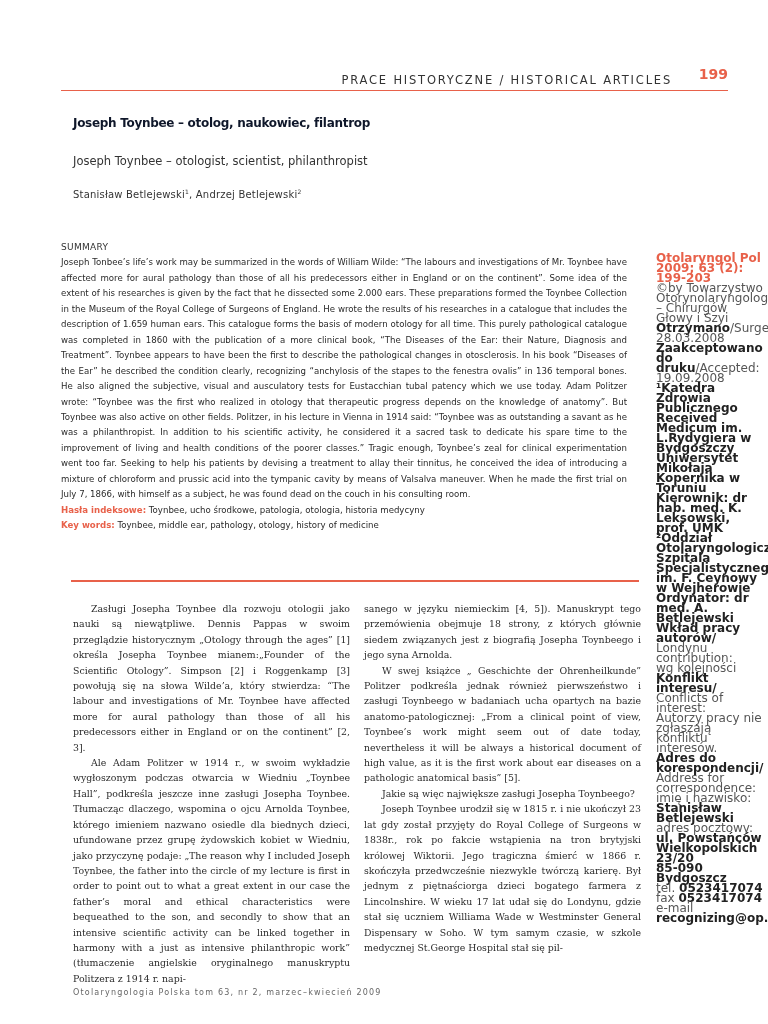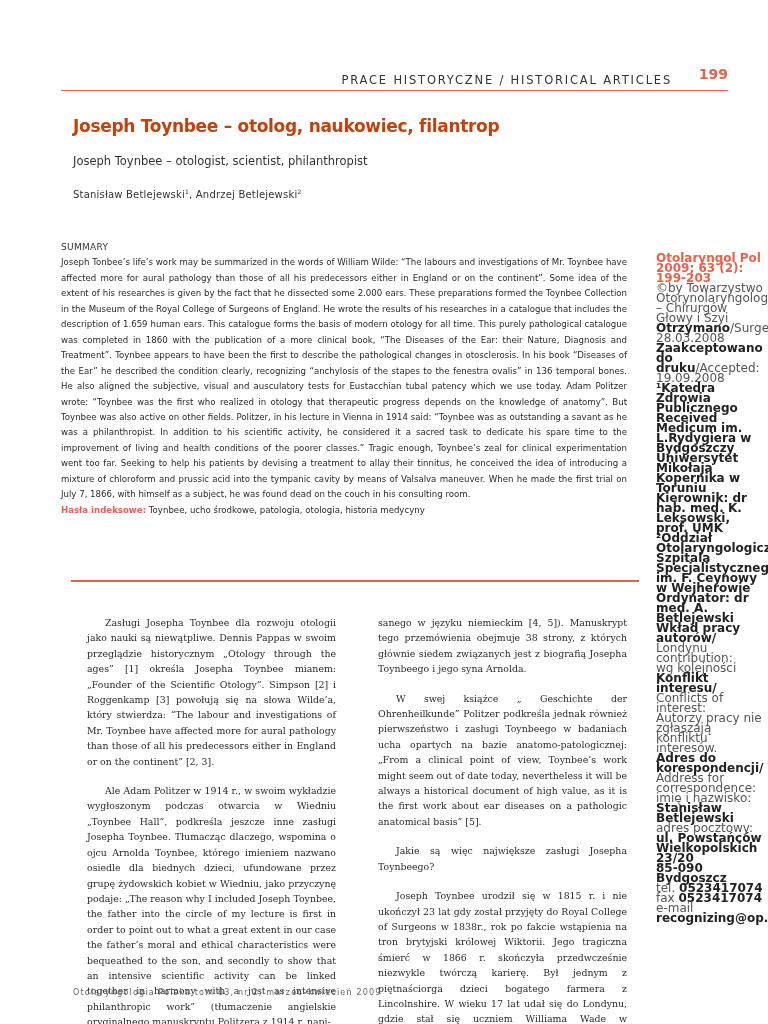--- a/index.html
+++ b/index.html
@@ -2,40 +2,40 @@
 <html><head>
 <meta charset="utf-8">
 <style>
   html, body { margin: 0; padding: 0; background: #ffffff; }
   body { width: 768px; height: 1024px; position: relative; overflow: hidden; color: #222; }
 
   #running-head { position: absolute; left: 61px; top: 66px; width: 667px; height: 24px; border-bottom: 1.5px solid #e8614a; }
   #running-head .section { position: absolute; right: 56px; top: 7px; font-family: "DejaVu Sans", sans-serif; font-size: 11.5px; letter-spacing: 1.8px; color: #333; }
   #running-head .page-num { position: absolute; right: 0; top: 0px; font-family: "DejaVu Sans", sans-serif; font-size: 14px; font-weight: bold; color: #e8614a; }
 
-  #title { position: absolute; left: 73px; top: 116px; font-family: "DejaVu Sans", sans-serif; font-size: 17px; font-weight: bold; color: #c2410c; letter-spacing: -0.3px; }
+  #title { position: absolute; left: 73px; top: 116px; font-family: "DejaVu Sans", sans-serif; font-size: 12px; font-weight: bold; color: #0f172a; letter-spacing: -0.3px; }
   #subtitle { position: absolute; left: 73px; top: 154px; font-family: "DejaVu Sans", sans-serif; font-size: 11.5px; color: #333; }
   #authors { position: absolute; left: 73px; top: 188px; font-family: "DejaVu Sans", sans-serif; font-size: 10px; color: #333; letter-spacing: 0.2px; }
   #authors sup { font-size: 6px; }
 
   #summary { position: absolute; left: 61px; top: 240px; width: 566px; font-family: "DejaVu Sans", sans-serif; font-size: 8.6px; line-height: 15.45px; color: #2a2a2a; }
   #summary .heading { font-size: 9px; letter-spacing: 0.3px; color: #333; }
   #summary .body { text-align: justify; }
   #summary .kw-label { color: #e8614a; font-weight: bold; }
 
   #summary-rule { position: absolute; left: 71px; top: 580px; width: 568px; height: 2px; background: #e8614a; }
 
   #sidebar { position: absolute; left: 656px; top: 253px; width: 108px; font-family: "DejaVu Sans", sans-serif; font-size: 12px; line-height: 10px; color: #555; }
   #sidebar .cite { color: #e8614a; font-weight: bold; }
   #sidebar b { color: #222; }
 
   .col { position: absolute; top: 601px; width: 277px; font-family: "DejaVu Serif", serif; font-size: 9.4px; line-height: 15.4px; color: #2a2a2a; text-align: justify; }
   #col-left { left: 73px; }
   #col-right { left: 364px; }
-  .col p { margin: 14px; }
+  .col p { margin: 0; }
   .col p.indent { text-indent: 18px; }
 
   #footer { position: absolute; left: 73px; top: 988px; font-family: "DejaVu Sans", sans-serif; font-size: 8px; letter-spacing: 1.2px; color: #666; }
 </style>
 </head>
 <body>
 
 <div id="running-head">
   <span class="section">PRACE HISTORYCZNE / HISTORICAL ARTICLES</span>
   <span class="page-num">199</span>
@@ -44,20 +44,21 @@
 <div id="title">Joseph Toynbee – otolog, naukowiec, filantrop</div>
 <div id="subtitle">Joseph Toynbee – otologist, scientist, philanthropist</div>
 <div id="authors">
   <span>Stanisław Betlejewski</span><sup>1</sup><span>, </span><span>Andrzej Betlejewski</span><sup>2</sup>
 </div>
 
 <div id="summary">
   <div class="heading">SUMMARY</div>
   <div class="body">Joseph Tonbee’s life’s work may be summarized in the words of William Wilde: “The labours and investigations of Mr. Toynbee have affected more for aural pathology than those of all his predecessors either in England or on the continent”. Some idea of the extent of his researches is given by the fact that he dissected some 2.000 ears. These preparations formed the Toynbee Collection in the Museum of the Royal College of Surgeons of England. He wrote the results of his researches in a catalogue that includes the description of 1.659 human ears. This catalogue forms the basis of modern otology for all time. This purely pathological catalogue was completed in 1860 with the publication of a more clinical book, “The Diseases of the Ear: their Nature, Diagnosis and Treatment”. Toynbee appears to have been the first to describe the pathological changes in otosclerosis. In his book “Diseases of the Ear” he described the condition clearly, recognizing “anchylosis of the stapes to the fenestra ovalis” in 136 temporal bones. He also aligned the subjective, visual and ausculatory tests for Eustacchian tubal patency which we use today. Adam Politzer wrote: “Toynbee was the first who realized in otology that therapeutic progress depends on the knowledge of anatomy”. But Toynbee was also active on other fields. Politzer, in his lecture in Vienna in 1914 said: “Toynbee was as outstanding a savant as he was a philanthropist. In addition to his scientific activity, he considered it a sacred task to dedicate his spare time to the improvement of living and health conditions of the poorer classes.” Tragic enough, Toynbee’s zeal for clinical experimentation went too far. Seeking to help his patients by devising a treatment to allay their tinnitus, he conceived the idea of introducing a mixture of chloroform and prussic acid into the tympanic cavity by means of Valsalva maneuver. When he made the first trial on July 7, 1866, with himself as a subject, he was found dead on the couch in his consulting room.</div>
   <div><span class="kw-label">Hasła indeksowe:</span><span> Toynbee, ucho środkowe, patologia, otologia, historia medycyny</span></div>
+  <div><span class="kw-label">Key words:</span><span> Toynbee, middle ear, pathology, otology, history of medicine</span></div>
 </div>
 
 <div id="summary-rule"></div>
 
 <div id="sidebar">
   <div class="cite">Otolaryngol Pol 2009; 63 (2): 199-203</div>
   <div>©by Towarzystwo Otorynolaryngologów – Chirurgów Głowy i Szyi</div>
   <div><b>Otrzymano</b><span>/Surgeons:</span></div>
   <div>28.03.2008</div>
   <div><b>Zaakceptowano do druku</b><span>/Accepted:</span></div>
@@ -81,19 +82,19 @@
   <div><span>fax </span><b>0523417074</b></div>
   <div><span>e-mail </span><b>recognizing@op.pl</b></div>
 </div>
 
 <div id="col-left" class="col">
   <p class="indent">Zasługi Josepha Toynbee dla rozwoju otologii jako nauki są niewątpliwe. Dennis Pappas w swoim przeglądzie historycznym „Otology through the ages” [1] określa Josepha Toynbee mianem:„Founder of the Scientific Otology”. Simpson [2] i Roggenkamp [3] powołują się na słowa Wilde’a, który stwierdza: “The labour and investigations of Mr. Toynbee have affected more for aural pathology than those of all his predecessors either in England or on the continent” [2, 3].</p>
   <p class="indent">Ale Adam Politzer w 1914 r., w swoim wykładzie wygłoszonym podczas otwarcia w Wiedniu „Toynbee Hall”, podkreśla jeszcze inne zasługi Josepha Toynbee. Tłumacząc dlaczego, wspomina o ojcu Arnolda Toynbee, którego imieniem nazwano osiedle dla biednych dzieci, ufundowane przez grupę żydowskich kobiet w Wiedniu, jako przyczynę podaje: „The reason why I included Joseph Toynbee, the father into the circle of my lecture is first in order to point out to what a great extent in our case the father’s moral and ethical characteristics were bequeathed to the son, and secondly to show that an intensive scientific activity can be linked together in harmony with a just as intensive philanthropic work” (tłumaczenie angielskie oryginalnego manuskryptu Politzera z 1914 r. napi-</p>
 </div>
 
 <div id="col-right" class="col">
-  <p>sanego w języku niemieckim [4, 5]). Manuskrypt tego przemówienia obejmuje 38 strony, z których głównie siedem związanych jest z biografią Josepha Toynbeego i jego syna Arnolda.</p>
+  <p>sanego w języku niemieckim [4, 5]). Manuskrypt tego przemówienia obejmuje 18 strony, z których głównie siedem związanych jest z biografią Josepha Toynbeego i jego syna Arnolda.</p>
   <p class="indent">W swej książce „ Geschichte der Ohrenheilkunde” Politzer podkreśla jednak również pierwszeństwo i zasługi Toynbeego w badaniach ucha opartych na bazie anatomo-patologicznej: „From a clinical point of view, Toynbee’s work might seem out of date today, nevertheless it will be always a historical document of high value, as it is the first work about ear diseases on a pathologic anatomical basis” [5].</p>
   <p class="indent">Jakie są więc największe zasługi Josepha Toynbeego?</p>
   <p class="indent">Joseph Toynbee urodził się w 1815 r. i nie ukończył 23 lat gdy został przyjęty do Royal College of Surgeons w 1838r., rok po fakcie wstąpienia na tron brytyjski królowej Wiktorii. Jego tragiczna śmierć w 1866 r. skończyła przedwcześnie niezwykle twórczą karierę. Był jednym z piętnaściorga dzieci bogatego farmera z Lincolnshire. W wieku 17 lat udał się do Londynu, gdzie stał się uczniem Williama Wade w Westminster General Dispensary w Soho. W tym samym czasie, w szkole medycznej St.George Hospital stał się pil-</p>
 </div>
 
 <div id="footer">Otolaryngologia Polska tom 63, nr 2, marzec–kwiecień 2009</div>
 
 </body></html>

